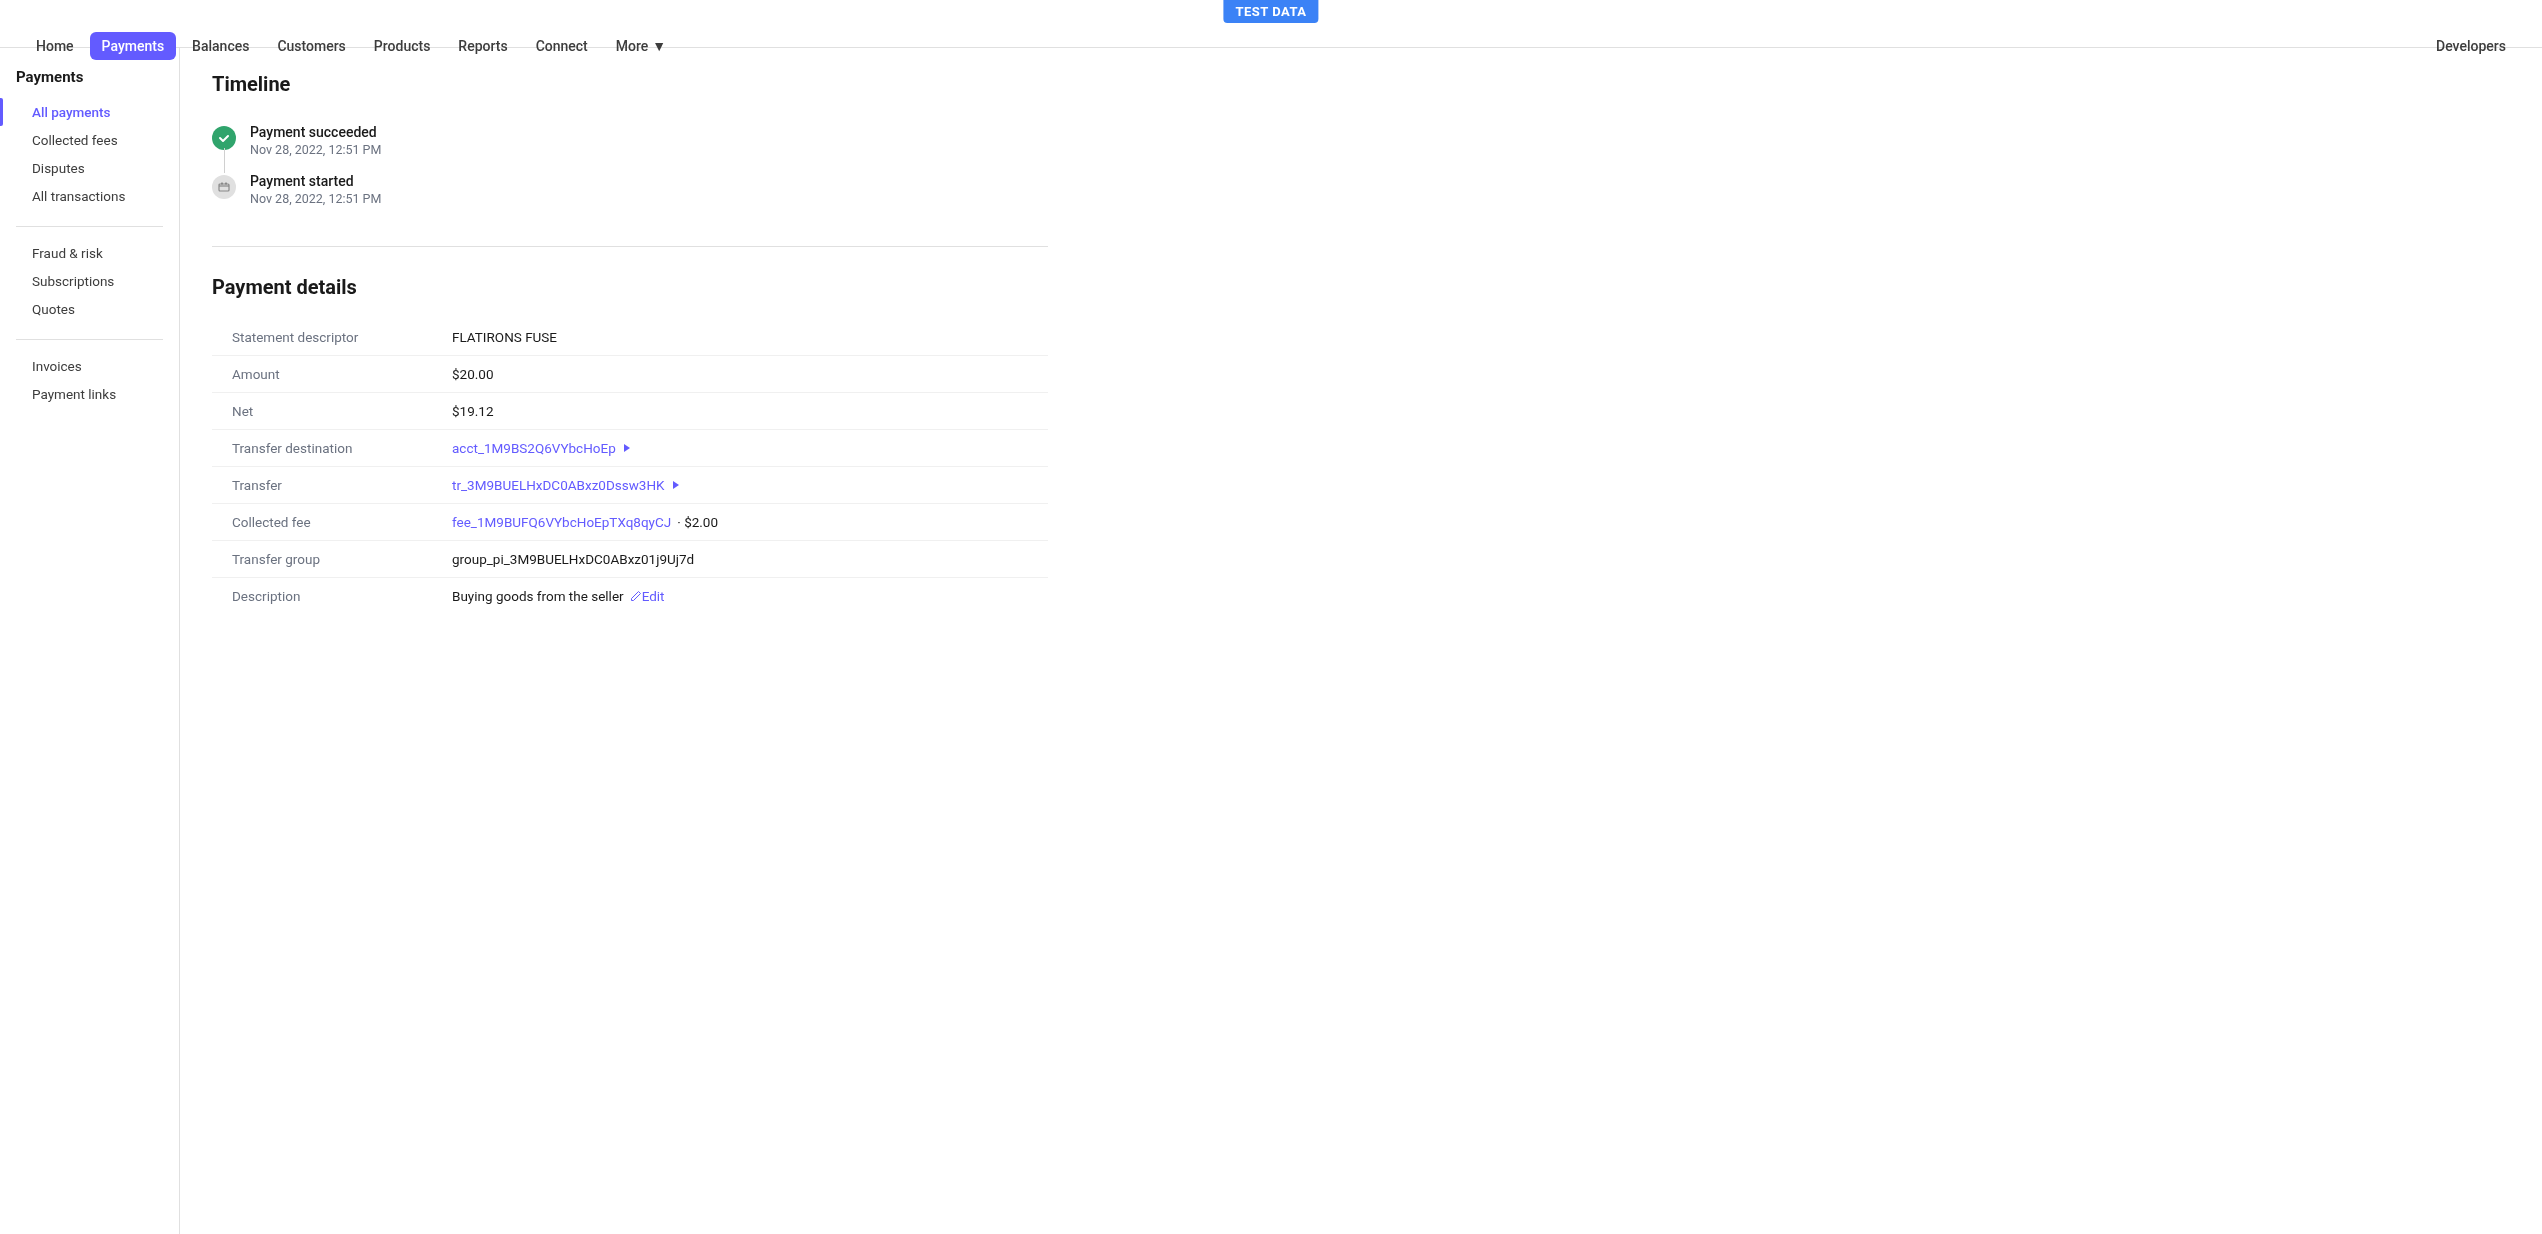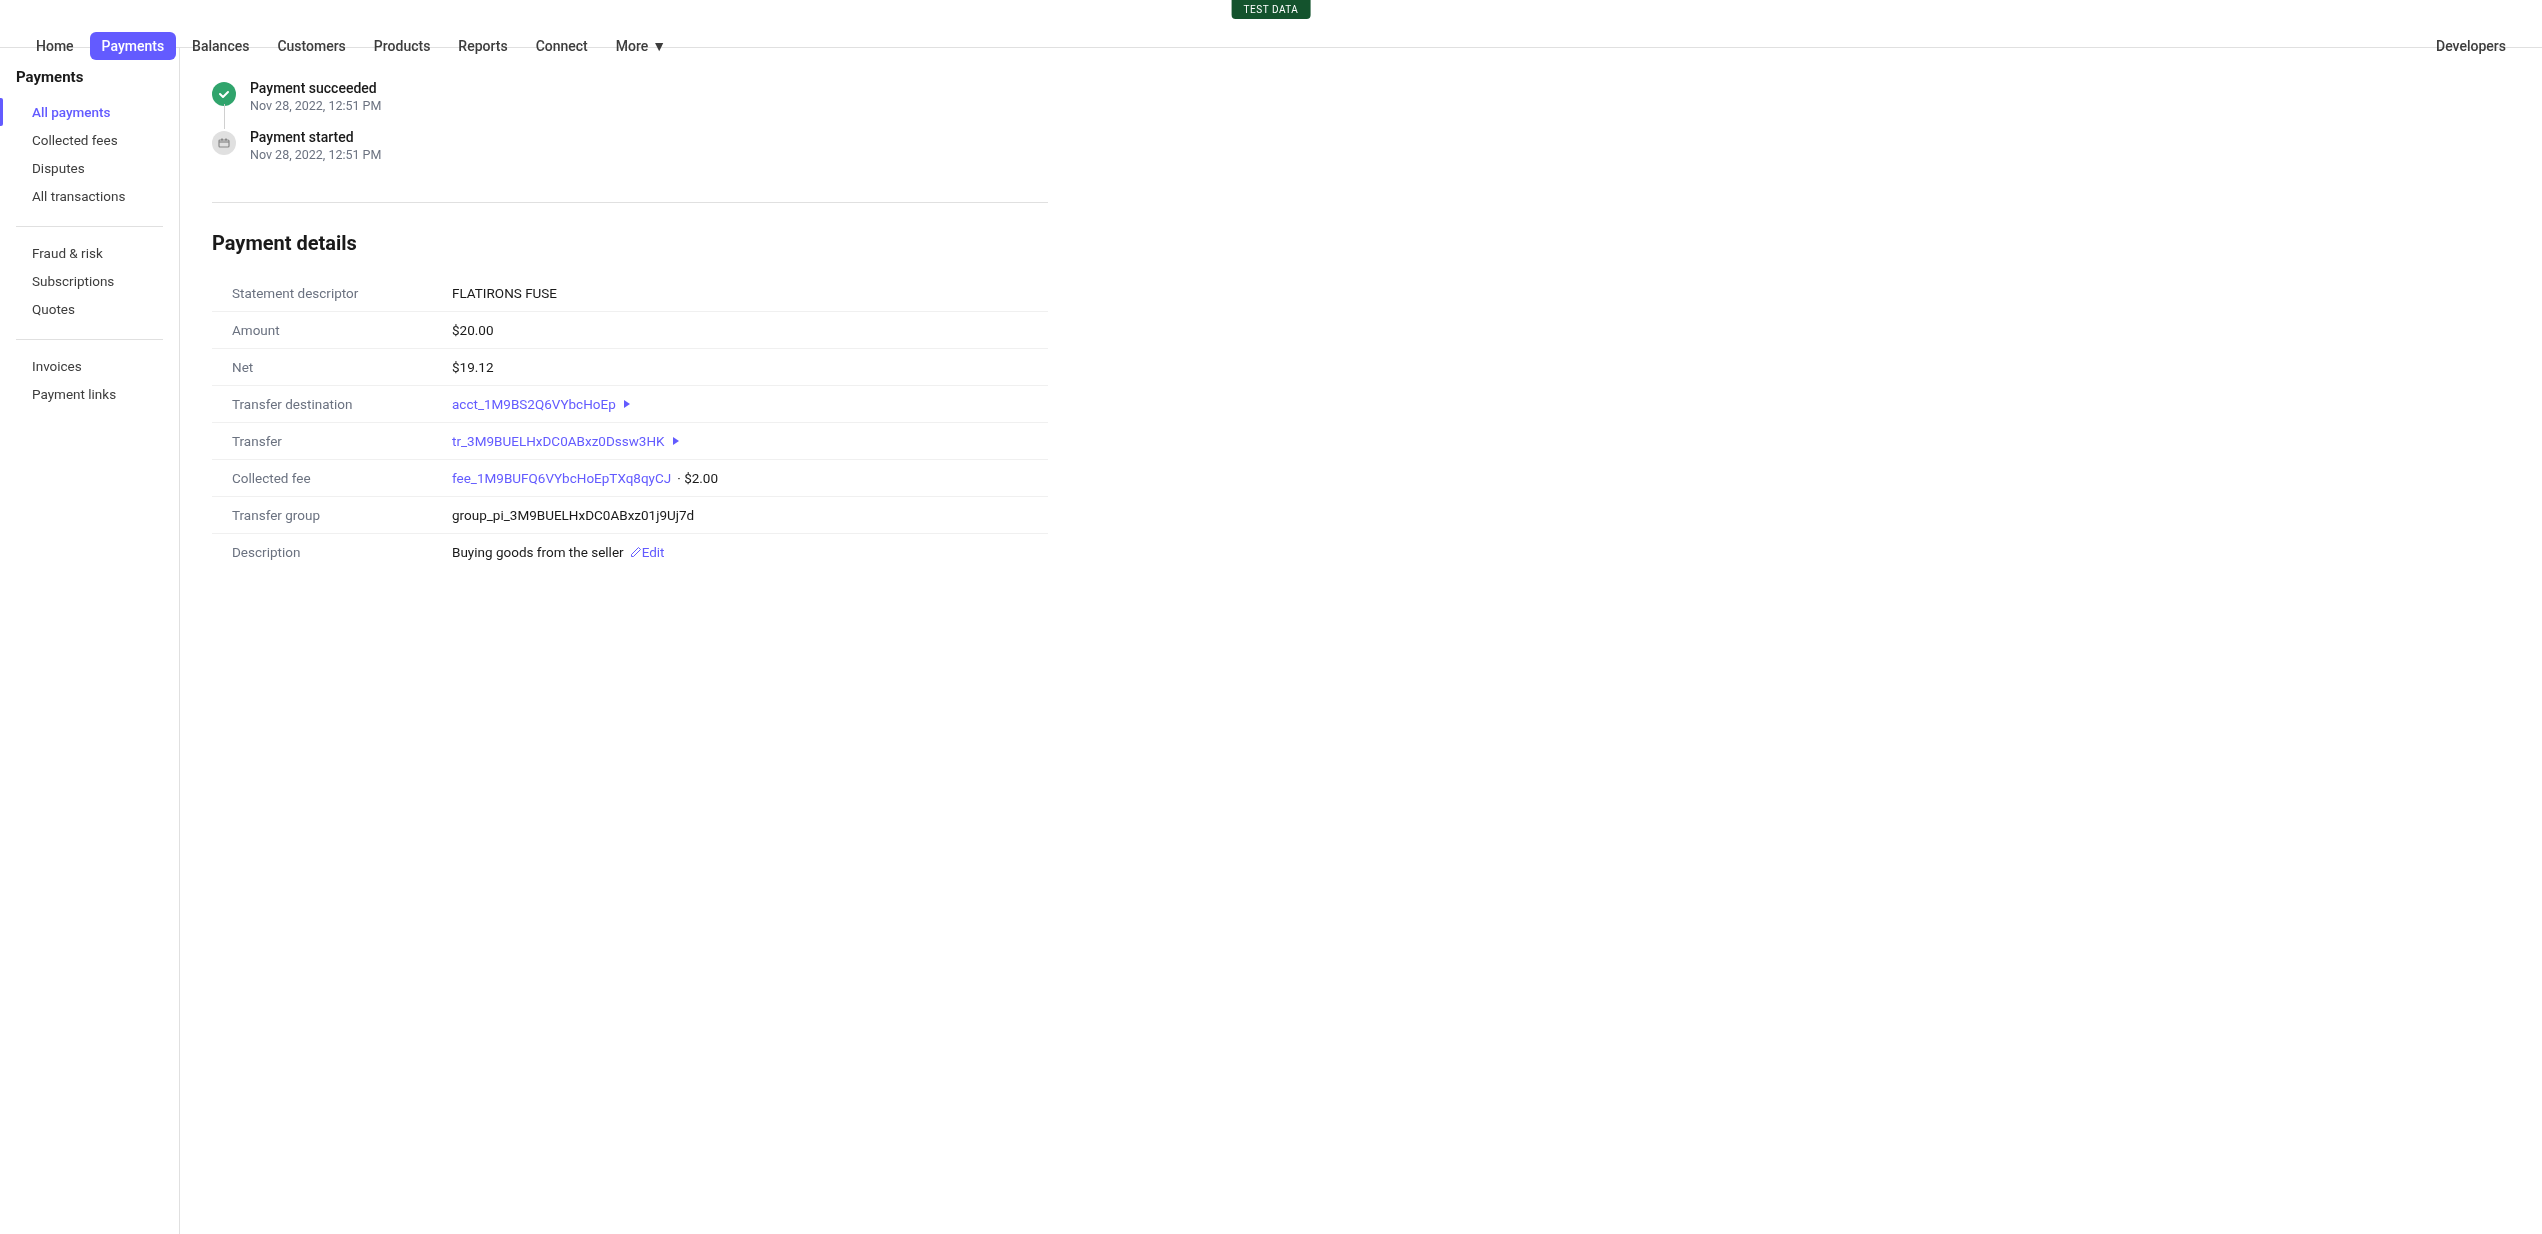--- a/index.html
+++ b/index.html
@@ -42,24 +42,24 @@
       margin-left: auto;
     }
     .nav-right .nav-item { color: #3d3d3d; }
 
     
     .test-data-badge {
       position: absolute;
       top: 0;
       left: 50%;
       transform: translateX(-50%);
-      background: #14532d;
+      background: #3b82f6;
       color: #fff;
-      font-size: 10px;
-      font-weight: 400;
+      font-size: 13px;
+      font-weight: 700;
       padding: 4px 12px;
       letter-spacing: 0.5px;
       border-radius: 0 0 4px 4px;
       z-index: 10;
     }
 
     
     .layout {
       display: flex;
       min-height: calc(100vh - 48px);
@@ -285,20 +285,21 @@
     </div>
     <div class="sidebar-divider"></div>
     <div class="sidebar-group">
       <div class="sidebar-item">Invoices</div>
       <div class="sidebar-item">Payment links</div>
     </div>
   </aside>
 
   <main class="main-content">
 
+    <h2 class="section-title">Timeline</h2>
     <div class="timeline">
 
       <div class="timeline-item">
         <div class="timeline-icon success">
           <svg width="12" height="12" viewBox="0 0 12 12" fill="none">
             <path d="M2 6l3 3 5-5" stroke="white" stroke-width="2" stroke-linecap="round" stroke-linejoin="round"></path>
           </svg>
         </div>
         <div class="timeline-text">
           <div class="timeline-event">Payment succeeded</div>

